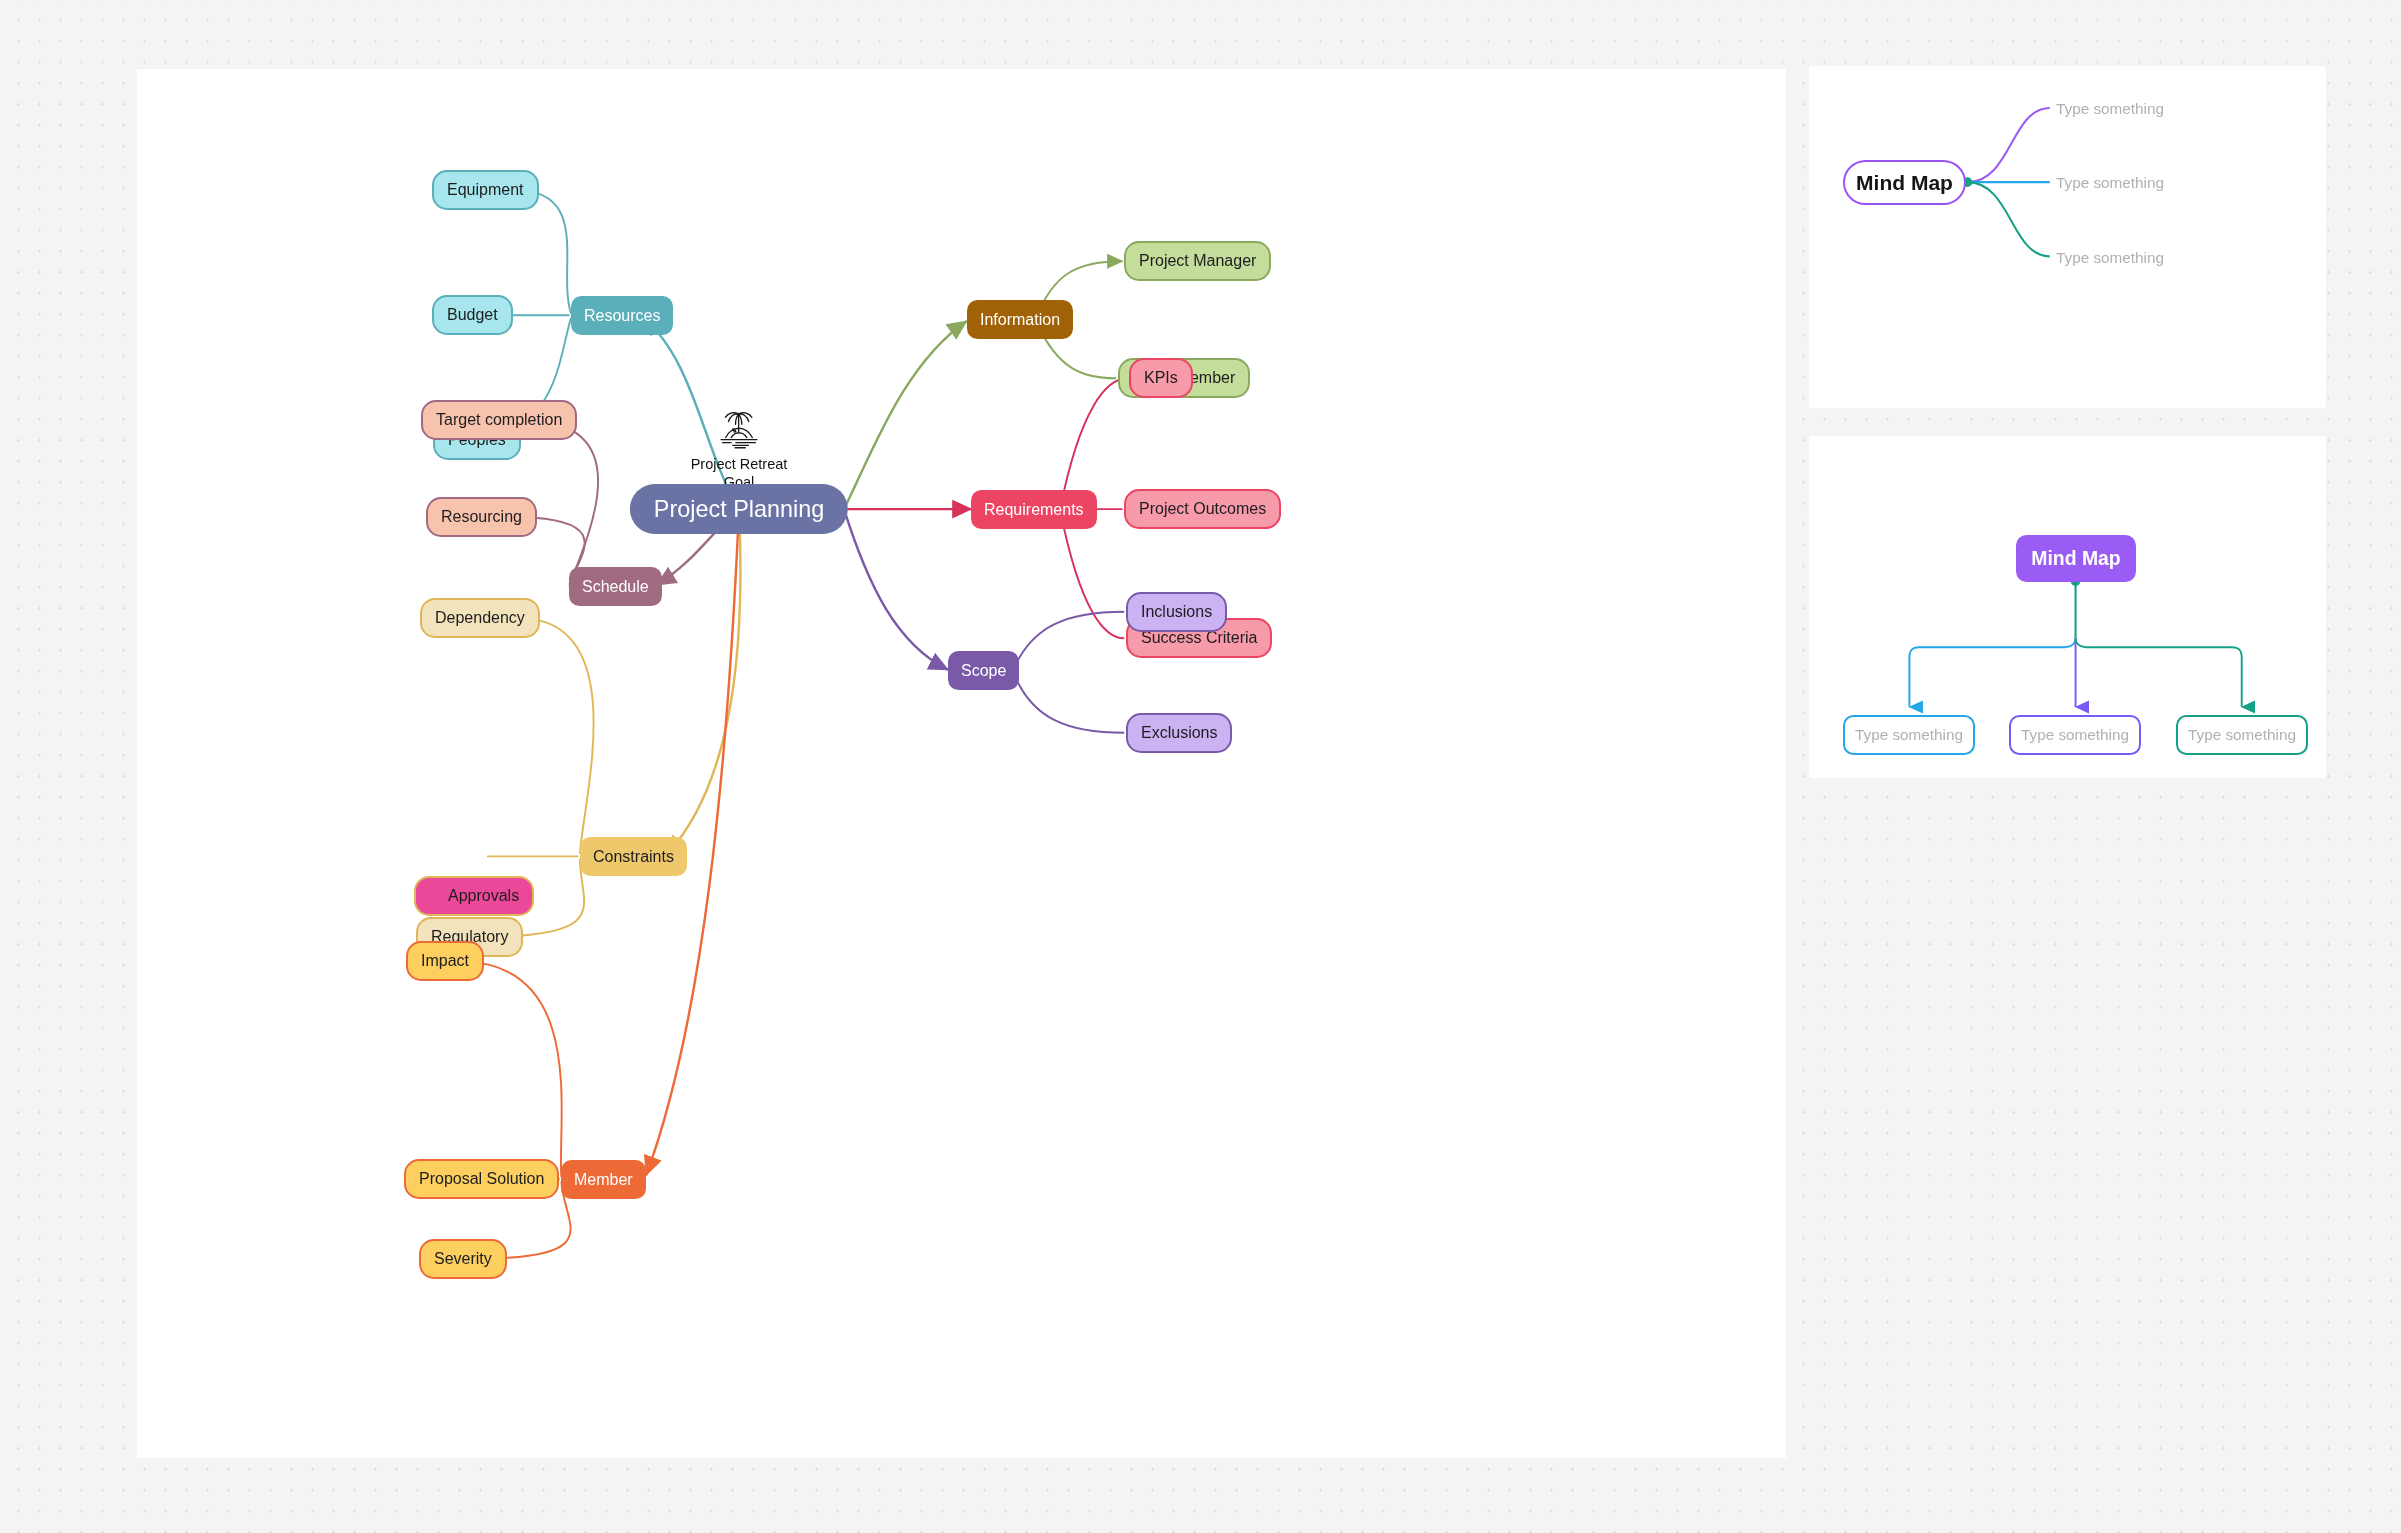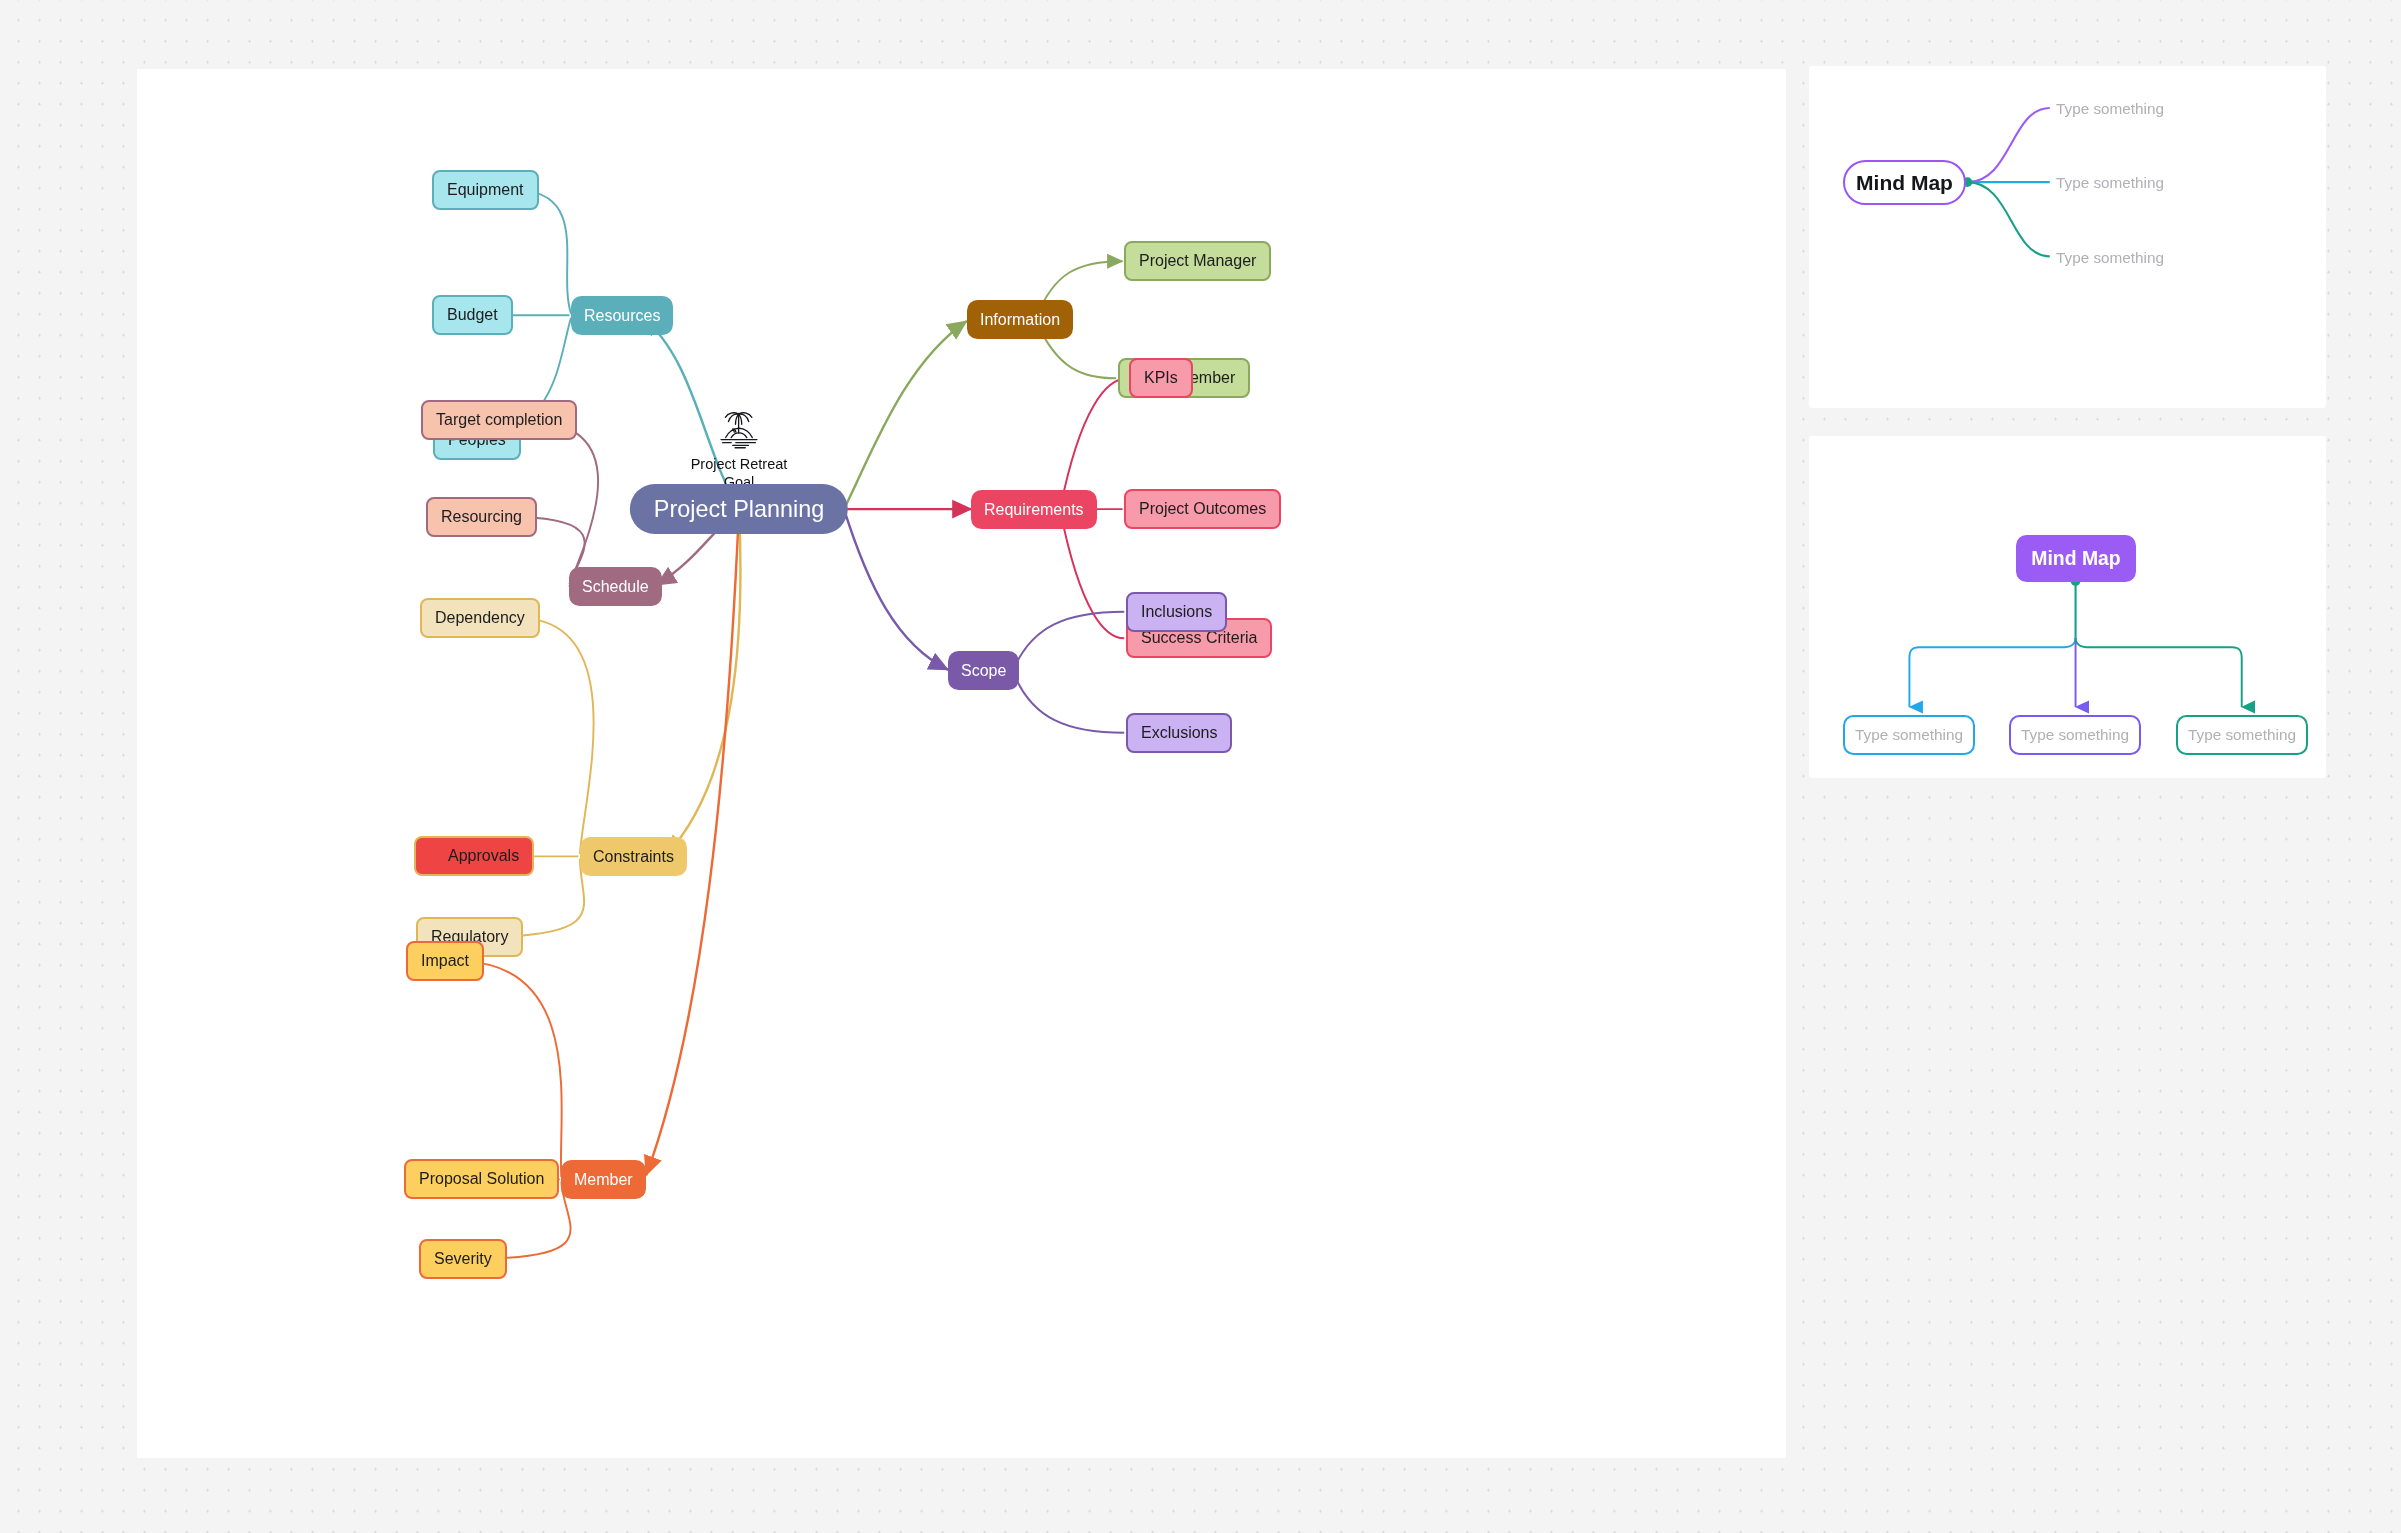--- a/index.html
+++ b/index.html
@@ -42,21 +42,21 @@
     color: #ffffff;
     height: 39px;
     padding: 0 13px;
     border-radius: 10.5px;
   }
   .lvl2 {
     font-size: 16px;
     color: #1d1d1f;
     height: 40px;
     padding: 0 13px;
-    border-radius: 8px;
+    border-radius: 15px;
     border: 2px solid transparent;
   }
 
   
   #root-node {
     position: absolute;
     display: flex; align-items: center; justify-content: center;
     background: #6b73a5;
     color: #ffffff;
     font-size: 23.4px;
@@ -243,21 +243,21 @@
     <div class="node lvl2" style="left:289px; top:428px; background:#f8c3ad; border-color:#a06a80;">
       <span class="node-label">Resourcing</span>
     </div>
 
     <div class="node lvl1" style="left:443px; top:768px; background:#eec86a; color:#1d1d1f;">
       <span class="node-label">Constraints</span>
     </div>
     <div class="node lvl2" style="left:283px; top:529px; background:#f3e3bd; border-color:#e0b757;">
       <span class="node-label">Dependency</span>
     </div>
-    <div class="node lvl2" style="left:277px; top:767px; background:#ef4444; border-color:#e0b757;padding-left:32px;">
+    <div class="node lvl2" style="left:277px; top:807px; background:#ec4899; border-color:#e0b757;padding-left:32px;">
       <span class="node-label">Approvals</span>
     </div>
     <div class="node lvl2" style="left:279px; top:848px; background:#f3e3bd; border-color:#e0b757;">
       <span class="node-label">Regulatory</span>
     </div>
 
     <div class="node lvl1" style="left:424px; top:1091px; background:#ed6a37;">
       <span class="node-label">Member</span>
     </div>
     <div class="node lvl2" style="left:269px; top:872px; background:#fccf5f; border-color:#ed6a37;">

